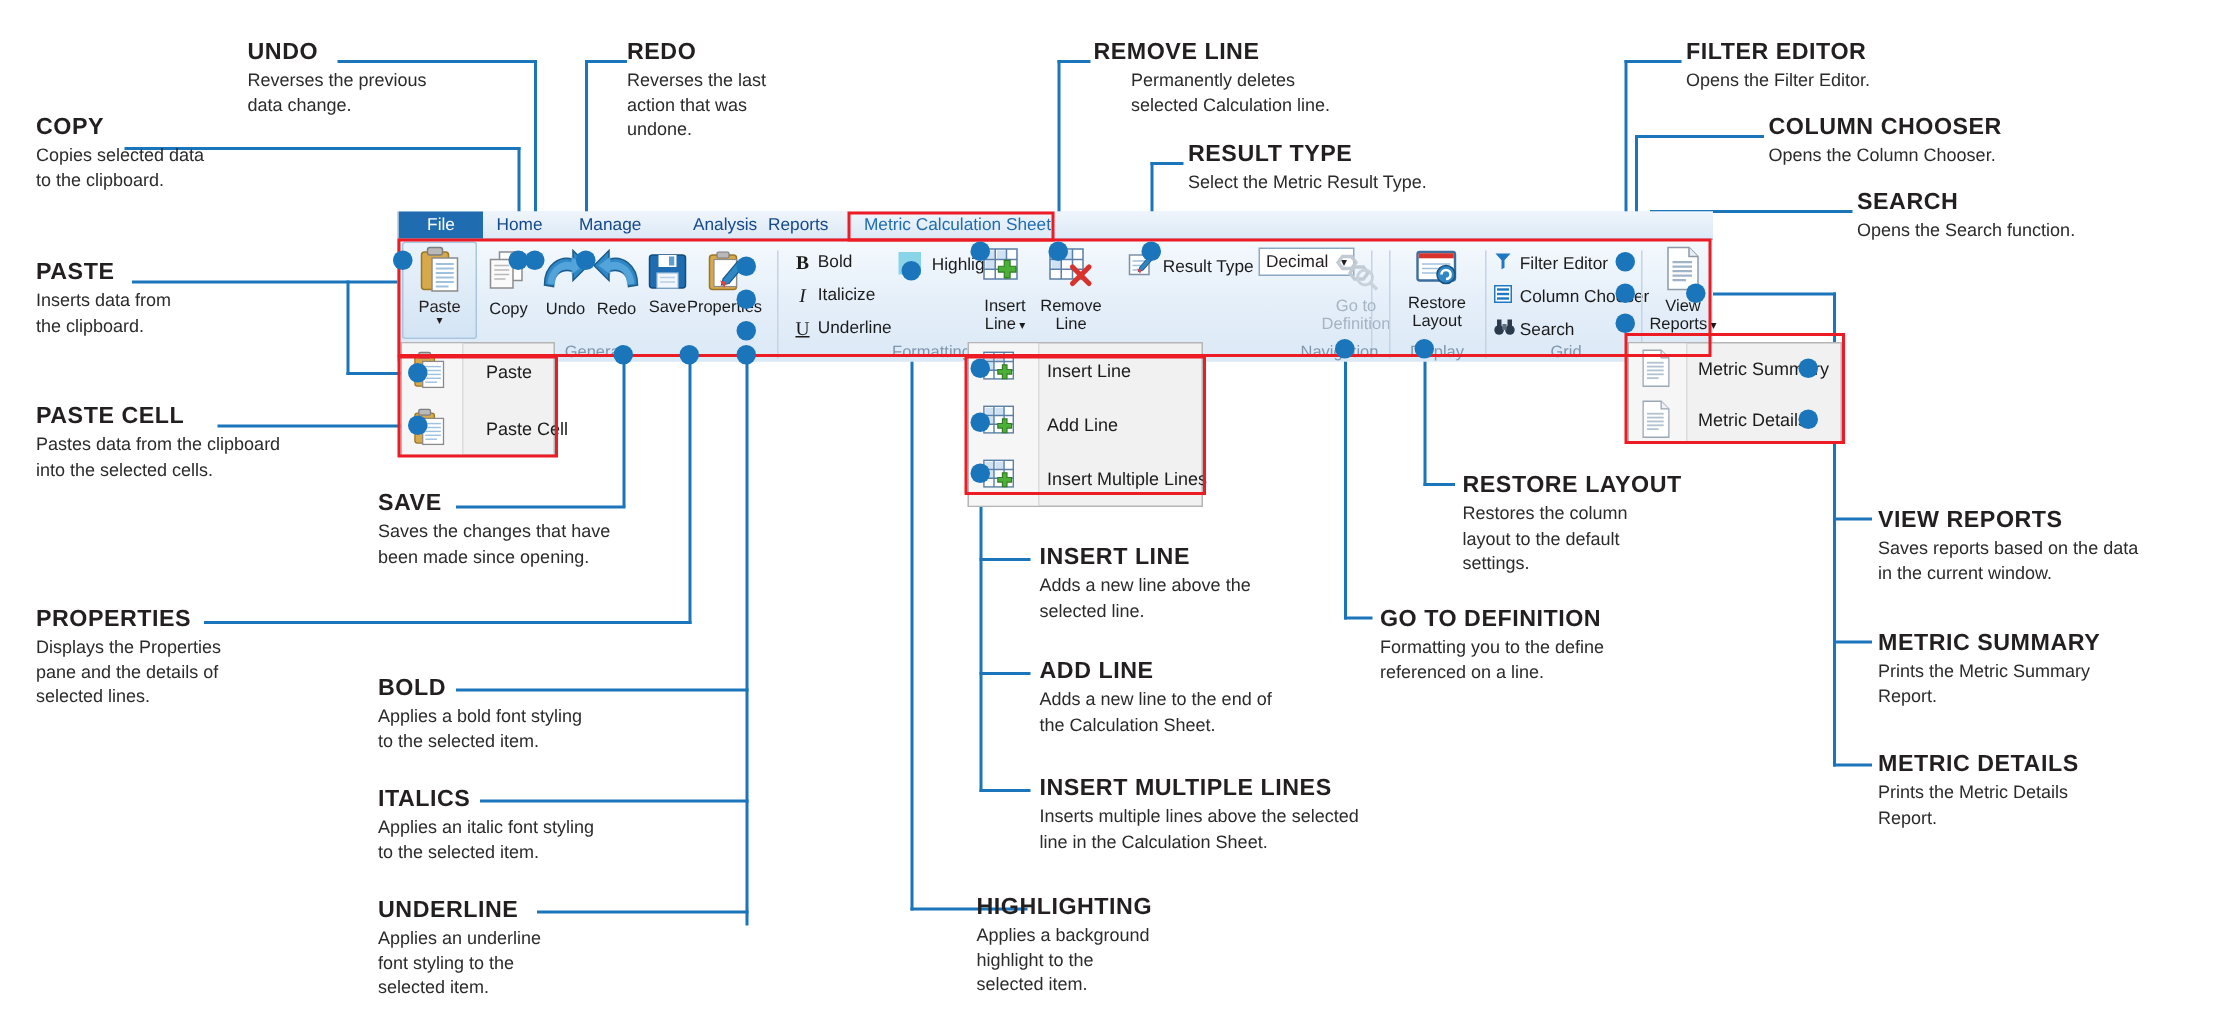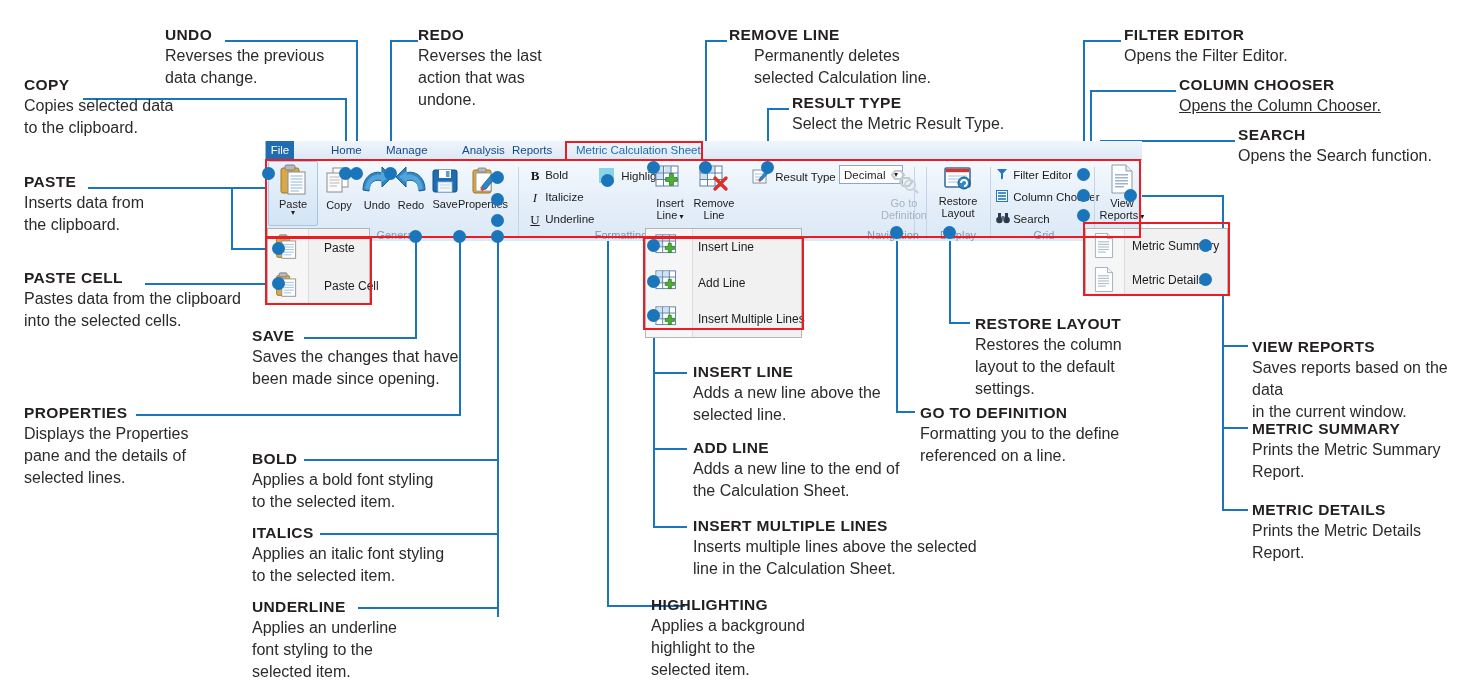--- a/index.html
+++ b/index.html
@@ -8,21 +8,21 @@
     font-family:"Liberation Sans", sans-serif;
     color:#231f20; overflow:hidden;
   }
   
   .callout { position:absolute; }
   .callout .ttl {
     font-size:15.5px; font-weight:700; letter-spacing:.35px;
     color:#231f20; line-height:1.1; white-space:nowrap;
   }
   .callout .dsc {
-    font-size:16px; font-weight:400; color:#2b2b2b;
+    font-size:12px; font-weight:400; color:#2b2b2b;
     line-height:1.38; margin-top:2px;
   }
   
   .ln { position:absolute; background:#1b75bb; }
   .lnh { height:2px; }
   .lnv { width:2px; }
   .dot {
     position:absolute; width:13px; height:13px; border-radius:50%;
     background:#1b75bb;
   }
@@ -39,21 +39,21 @@
   .tabstrip {
     position:relative; height:18px;
     background:linear-gradient(#eff5fb,#dce9f6);
     border-bottom:1px solid #9cbadb;
   }
   .tab {
     position:absolute; top:0; height:18px; line-height:18px;
     padding:0 7px; font-size:11.5px; color:#14498c; white-space:nowrap;
   }
   .tab.file {
-    left:0; background:#1f6cb0; color:#ffffff; width:28px;
+    left:0; background:#1f6cb0; color:#ffffff; width:56px;
     text-align:center; padding:0;
   }
   .tab.active { color:#1f6cb0; }
   .ribbon-body {
     position:relative; height:81px;
     background:linear-gradient(#f4f9fd 0%, #e4eef9 55%, #dbe9f6 100%);
   }
   .grouplabel {
     position:absolute; bottom:0px; font-size:11px; color:#7f96ad;
     text-align:center; white-space:nowrap;
@@ -665,21 +665,21 @@
 </div>
 
 <div class="callout" style="left:24px; top:76px;">
   <div class="ttl">COPY</div>
   <div class="dsc" style="white-space:pre-line;">Copies selected data
 to the clipboard.</div>
 </div>
 
 <div class="callout" style="left:1179px; top:76px;">
   <div class="ttl">COLUMN CHOOSER</div>
-  <div class="dsc" style="white-space:pre-line;text-decoration:underline;">Opens the Column Chooser.</div>
+  <div class="dsc" style="white-space:pre-line;">Opens the Column Chooser.</div>
 </div>
 
 <div class="callout" style="left:792px; top:94px;">
   <div class="ttl">RESULT TYPE</div>
   <div class="dsc" style="white-space:pre-line;">Select the Metric Result Type.</div>
 </div>
 
 <div class="callout" style="left:1238px; top:126px;">
   <div class="ttl">SEARCH</div>
   <div class="dsc" style="white-space:pre-line;">Opens the Search function.</div>

